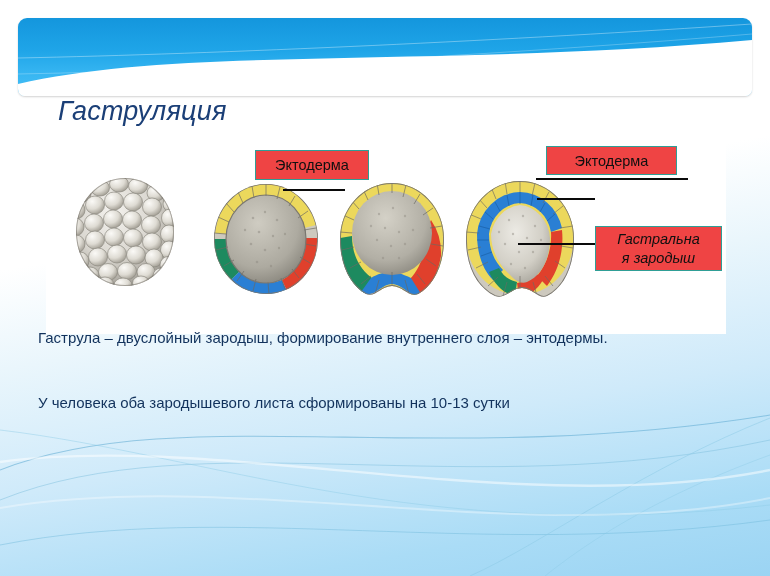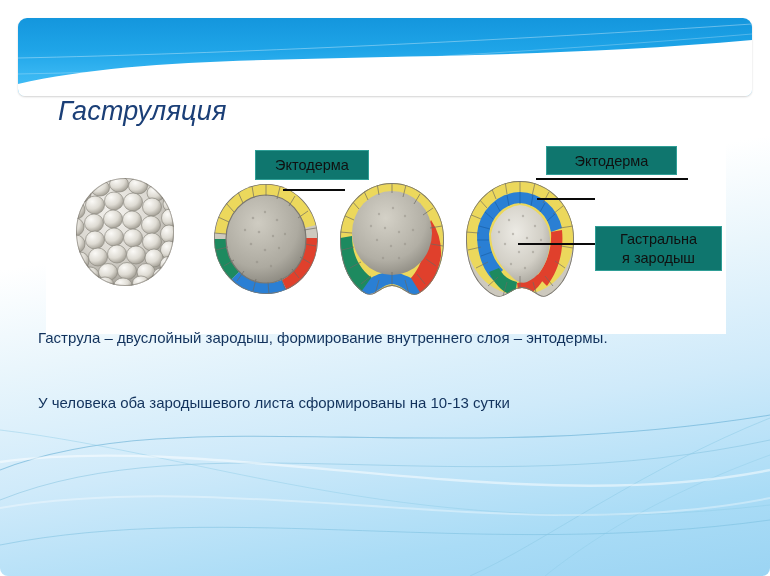--- a/index.html
+++ b/index.html
@@ -1,21 +1,21 @@
 <!DOCTYPE html>
 <html><head>
 <meta charset="utf-8">
 <style>
   html,body{margin:0;padding:0;}
   body{
     width:770px;height:576px;overflow:hidden;position:relative;
     font-family:"Liberation Sans","DejaVu Sans",sans-serif;
     background:#ffffff;
   }
-  .slide{position:absolute;inset:0;width:770px;height:576px;overflow:hidden;border-radius:8px;}
+  .slide{position:absolute;inset:0;width:770px;height:576px;overflow:hidden;}
 
   
   .bg-base{position:absolute;left:0;top:0;width:770px;height:576px;
     background:linear-gradient(170deg,#ffffff 0%,#ffffff 38%,#eaf6fc 52%,#cfeafa 70%,#aadcf6 88%,#9bd4f3 100%);}
   .bg-lines{position:absolute;left:0;top:0;width:770px;height:576px;}
 
   
   .banner{position:absolute;left:18px;top:18px;width:734px;height:78px;
     border-radius:9px 9px 7px 7px;overflow:hidden;
     background:linear-gradient(180deg,#1496dd 0%,#1fa5e8 42%,#37b6f2 72%,#49c0f6 100%);
@@ -29,21 +29,21 @@
 
   
   .panel{position:absolute;left:46px;top:142px;width:680px;height:192px;
     background:#ffffff;}
 
   
   .fig{position:absolute;}
 
   
   .lbl{position:absolute;box-sizing:border-box;
-    background:#0f766e;border:1.6px solid #2f9e96;
+    background:#ef4444;border:1.6px solid #2f9e96;
     color:#101010;font-size:14.5px;line-height:16px;
     display:flex;align-items:center;justify-content:center;text-align:center;}
   .lbl.two{line-height:19px;}
 
   .leader{position:absolute;background:#0a0a0a;height:2px;}
 </style>
 </head>
 <body>
 
 <div class="slide">
@@ -377,21 +377,21 @@
 
   <div class="lbl" style="left:255px;top:150px;width:114px;height:30px;">
     <span>Эктодерма</span>
   </div>
 
   <div class="lbl" style="left:546px;top:146px;width:131px;height:29px;">
     <span>Эктодерма</span>
   </div>
 
 
-  <div class="lbl two" style="left:595px;top:226px;width:127px;height:45px;flex-direction:column;">
+  <div class="lbl two" style="left:595px;top:226px;width:127px;height:45px;flex-direction:column;font-style:italic;">
     <span>Гастральна</span>
     <span>я зародыш</span>
   </div>
 
   <div style="position:absolute;left:38px;top:327px;width:683px;font-size:15px;line-height:21px;
               color:#12325c;text-align:justify;">Гаструла – двуслойный зародыш, формирование внутреннего слоя – энтодермы.</div>
   <div style="position:absolute;left:38px;top:392px;width:690px;font-size:15px;line-height:21px;
               color:#12325c;">У человека оба зародышевого листа сформированы на 10-13 сутки</div>
 
 </div>

